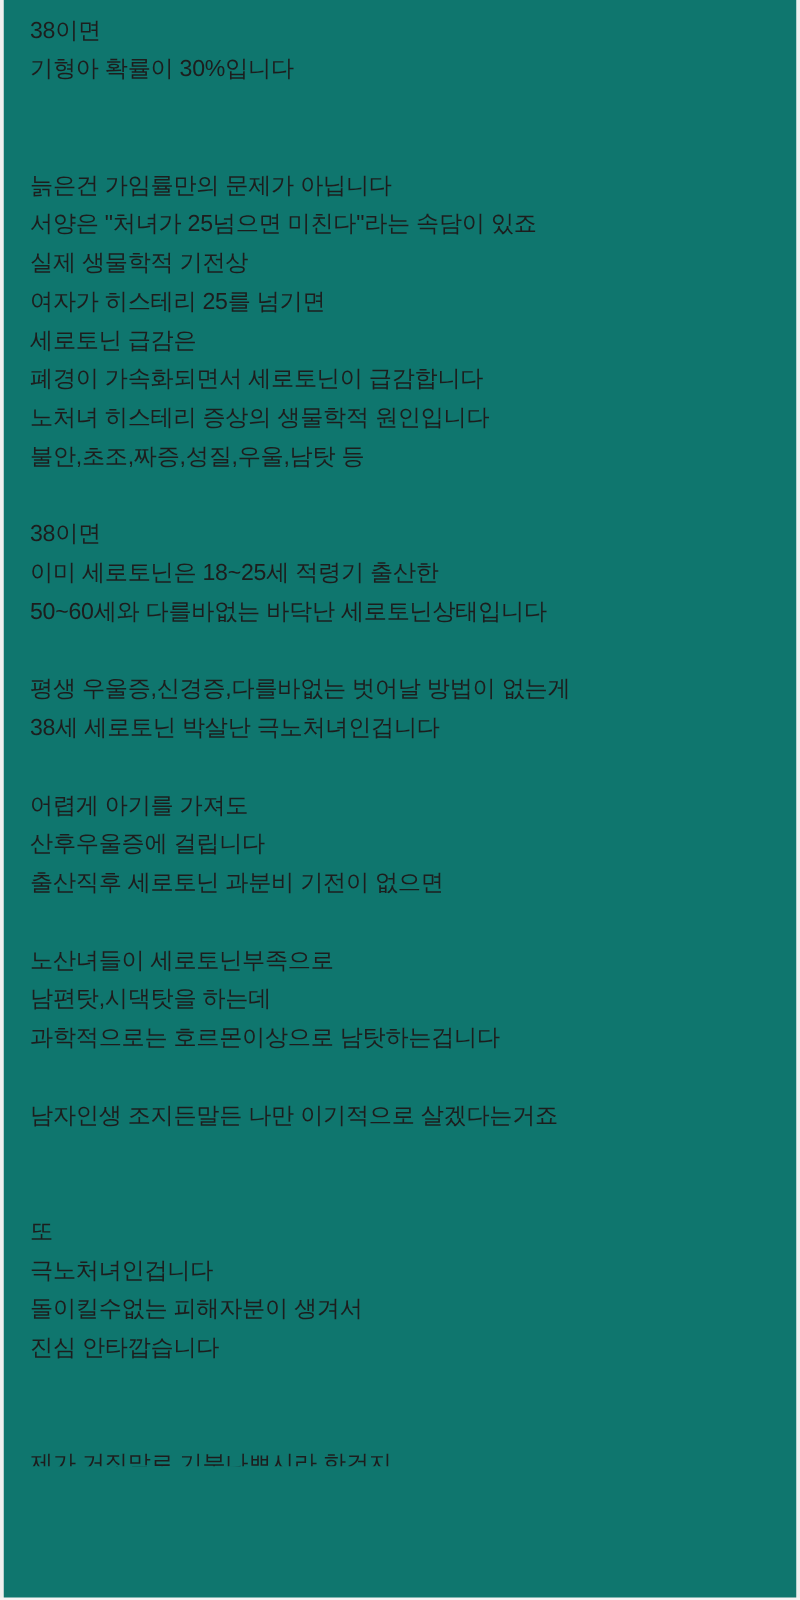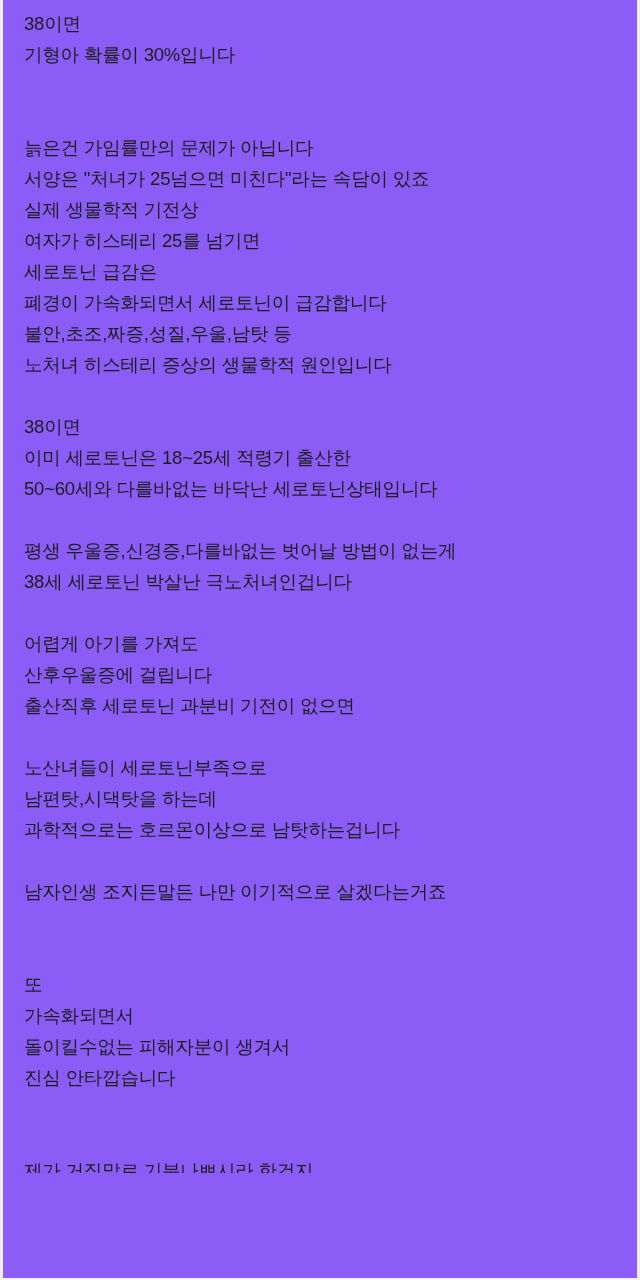--- a/index.html
+++ b/index.html
@@ -11,21 +11,21 @@
     width: 640px;
     height: 1280px;
     overflow: hidden;
     font-family: "Liberation Sans", "DejaVu Sans", sans-serif;
     color: #1a1a1a;
   }
   .page {
     position: relative;
     width: 640px;
     height: 1280px;
-    background: #8b5cf6;
+    background: #0f766e;
     box-sizing: border-box;
     padding: 8px 24px 0 24px;
   }
   .edge-left {
     position: absolute;
     left: 0;
     top: 0;
     width: 3px;
     height: 1280px;
     background: #efefef;
@@ -78,22 +78,22 @@
 
   <div class="gap-md"></div>
 
   <div class="block">
     <div class="line">늙은건 가임률만의 문제가 아닙니다</div>
     <div class="line">서양은 "처녀가 25넘으면 미친다"라는 속담이 있죠</div>
     <div class="line">실제 생물학적 기전상</div>
     <div class="line">여자가 히스테리 25를 넘기면</div>
     <div class="line">세로토닌 급감은</div>
     <div class="line">폐경이 가속화되면서 세로토닌이 급감합니다</div>
+    <div class="line">노처녀 히스테리 증상의 생물학적 원인입니다</div>
     <div class="line">불안,초조,짜증,성질,우울,남탓 등</div>
-    <div class="line">노처녀 히스테리 증상의 생물학적 원인입니다</div>
   </div>
 
   <div class="gap-sm"></div>
 
   <div class="block">
     <div class="line">38이면</div>
     <div class="line">이미 세로토닌은 18~25세 적령기 출산한</div>
     <div class="line">50~60세와 다를바없는 바닥난 세로토닌상태입니다</div>
   </div>
 
@@ -123,21 +123,21 @@
   <div class="gap-sm"></div>
 
   <div class="block">
     <div class="line">남자인생 조지든말든 나만 이기적으로 살겠다는거죠</div>
   </div>
 
   <div class="gap-md"></div>
 
   <div class="block">
     <div class="line">또</div>
-    <div class="line">가속화되면서</div>
+    <div class="line">극노처녀인겁니다</div>
     <div class="line">돌이킬수없는 피해자분이 생겨서</div>
     <div class="line">진심 안타깝습니다</div>
   </div>
 
   <div class="gap-md"></div>
 
   <div class="block clipped">
     <div class="line">제가 거짓말로 기분나쁘시라 한건지</div>
   </div>
 

